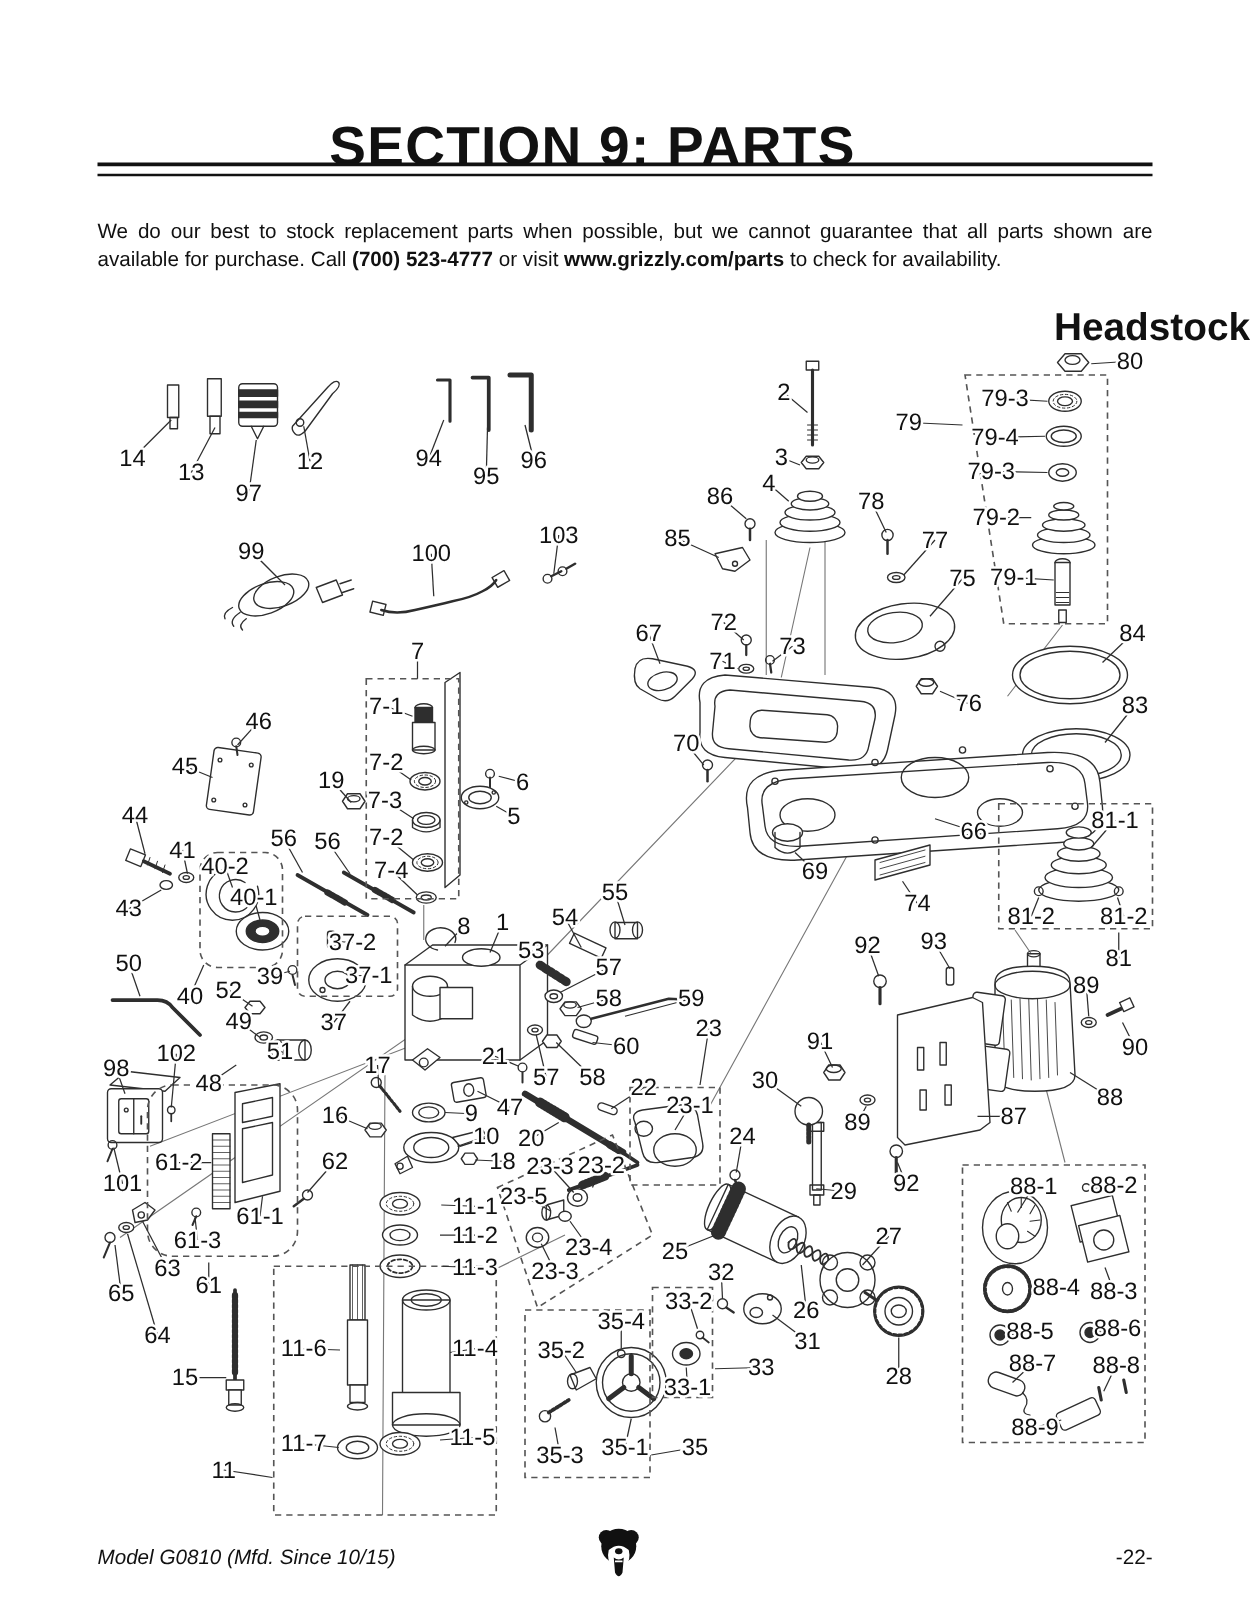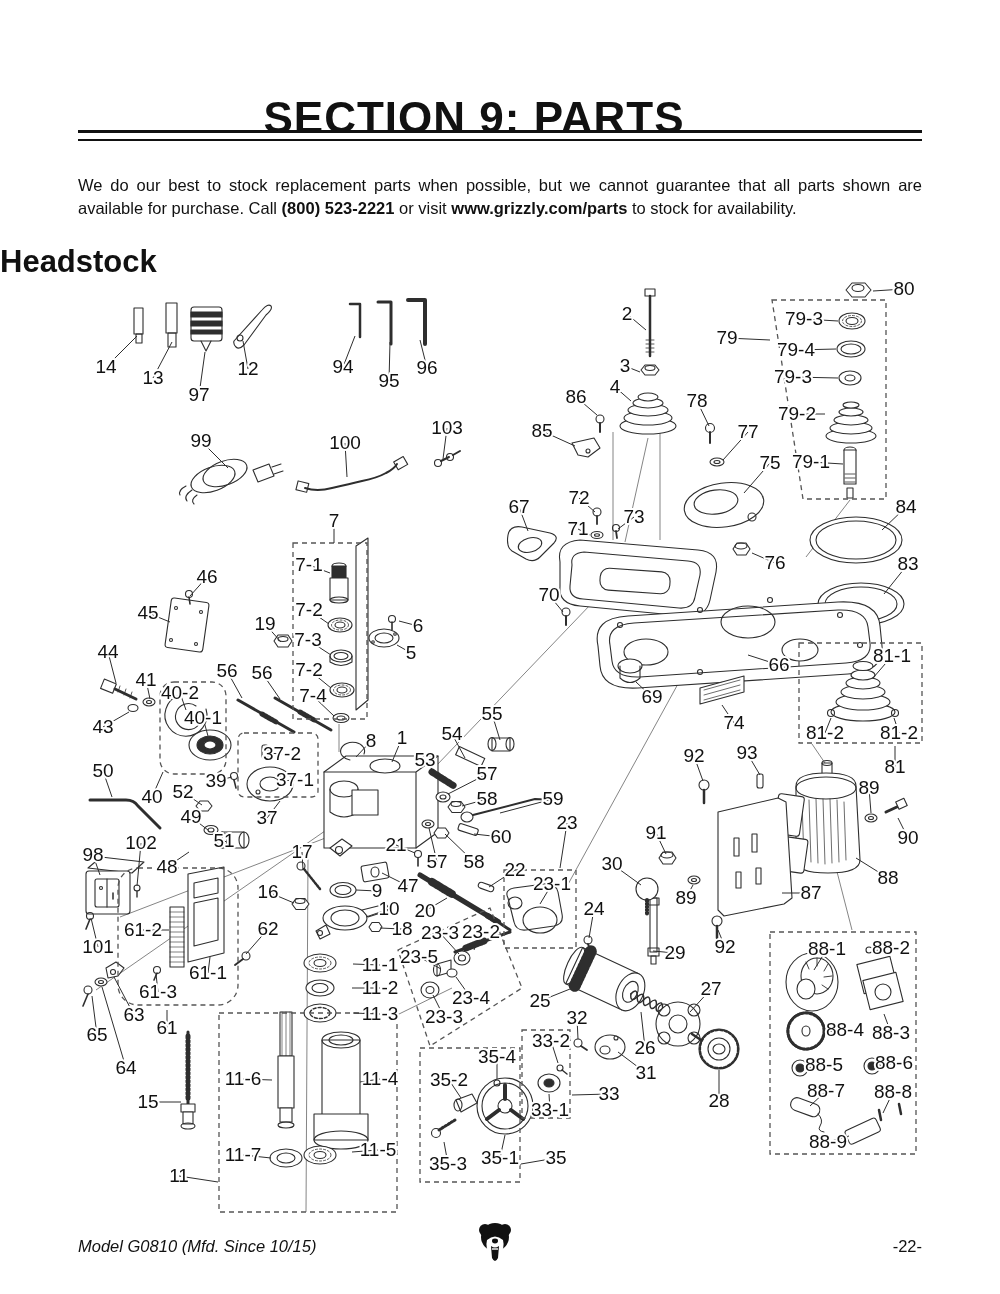--- a/index.html
+++ b/index.html
@@ -4,36 +4,36 @@
 <style>
   html,body{margin:0;padding:0;}
   body{width:1000px;height:1294px;position:relative;background:#fff;color:#111;
        font-family:"Liberation Sans",sans-serif;overflow:hidden;}
   .abs{position:absolute;}
   #page-title{top:64px;left:0;width:948px;text-align:center;font-size:44px;font-weight:900;letter-spacing:1px;}
   .rule{left:78px;width:844px;background:#111;}
   #rule-top{top:130px;height:3px;}
   #rule-bottom{top:139px;height:2px;}
   #intro-paragraph{top:157px;left:78px;width:844px;font-size:16.5px;line-height:1.45;text-align:justify;}
-  #section-heading{top:218px;left:0;width:1000px;text-align:left;font-size:31px;font-weight:800;}
+  #section-heading{top:218px;left:0;width:1000px;text-align:right;font-size:31px;font-weight:800;}
   #footer-model{top:1237px;left:78px;font-size:16.5px;font-style:italic;}
   #footer-page{top:1237px;right:78px;font-size:16.5px;}
   #bear-logo{top:1222px;left:477px;}
   svg .callout{font-family:"Liberation Sans",sans-serif;font-size:19px;fill:#111;text-anchor:middle;
        paint-order:stroke;stroke:#fff;stroke-width:4px;stroke-linejoin:round;}
   svg .leader{stroke:#2e2e2e;stroke-width:1;}
   svg .gbox{fill:none;stroke:#555;stroke-width:1.3;stroke-dasharray:5 4;}
 </style>
 </head>
 <body>
 
 <h1 class="abs" id="page-title">SECTION 9: PARTS</h1>
 <div class="abs rule" id="rule-top"></div>
 <div class="abs rule" id="rule-bottom"></div>
-<p class="abs" id="intro-paragraph"><span>We do our best to stock replacement parts when possible, but we cannot guarantee that all parts shown are available for purchase. Call </span><b>(800) 523-2221</b><span> or visit </span><b>www.grizzly.com/parts</b><span> to stock for availability.</span></p>
+<p class="abs" id="intro-paragraph"><span>We do our best to stock replacement parts when possible, but we cannot guarantee that all parts shown are available for purchase. Call </span><b>(700) 523-4777</b><span> or visit </span><b>www.grizzly.com/parts</b><span> to check for availability.</span></p>
 <h2 class="abs" id="section-heading">Headstock</h2>
 
 <svg class="abs" id="diagram-svg" width="1000" height="1294" viewBox="0 0 1000 1294" style="top:0;left:0;">
 
   <g id="construction" style="stroke:#777;stroke-width:0.9;fill:none;">
     <path d="M430,758 L96,990 M432,797 L120,917 M308,856 L306,1212 M592,603 L436,766
              M690,662 L566,888 M812,744 L827,766 M835,864 L852,930 M613,432 L613,540
              M660,433 L660,540 M850,500 L806,557 M863,627 L863,652 M397,1015 L452,988
              M648,438 L625,542 M339,724 L339,752"></path>
   </g>

